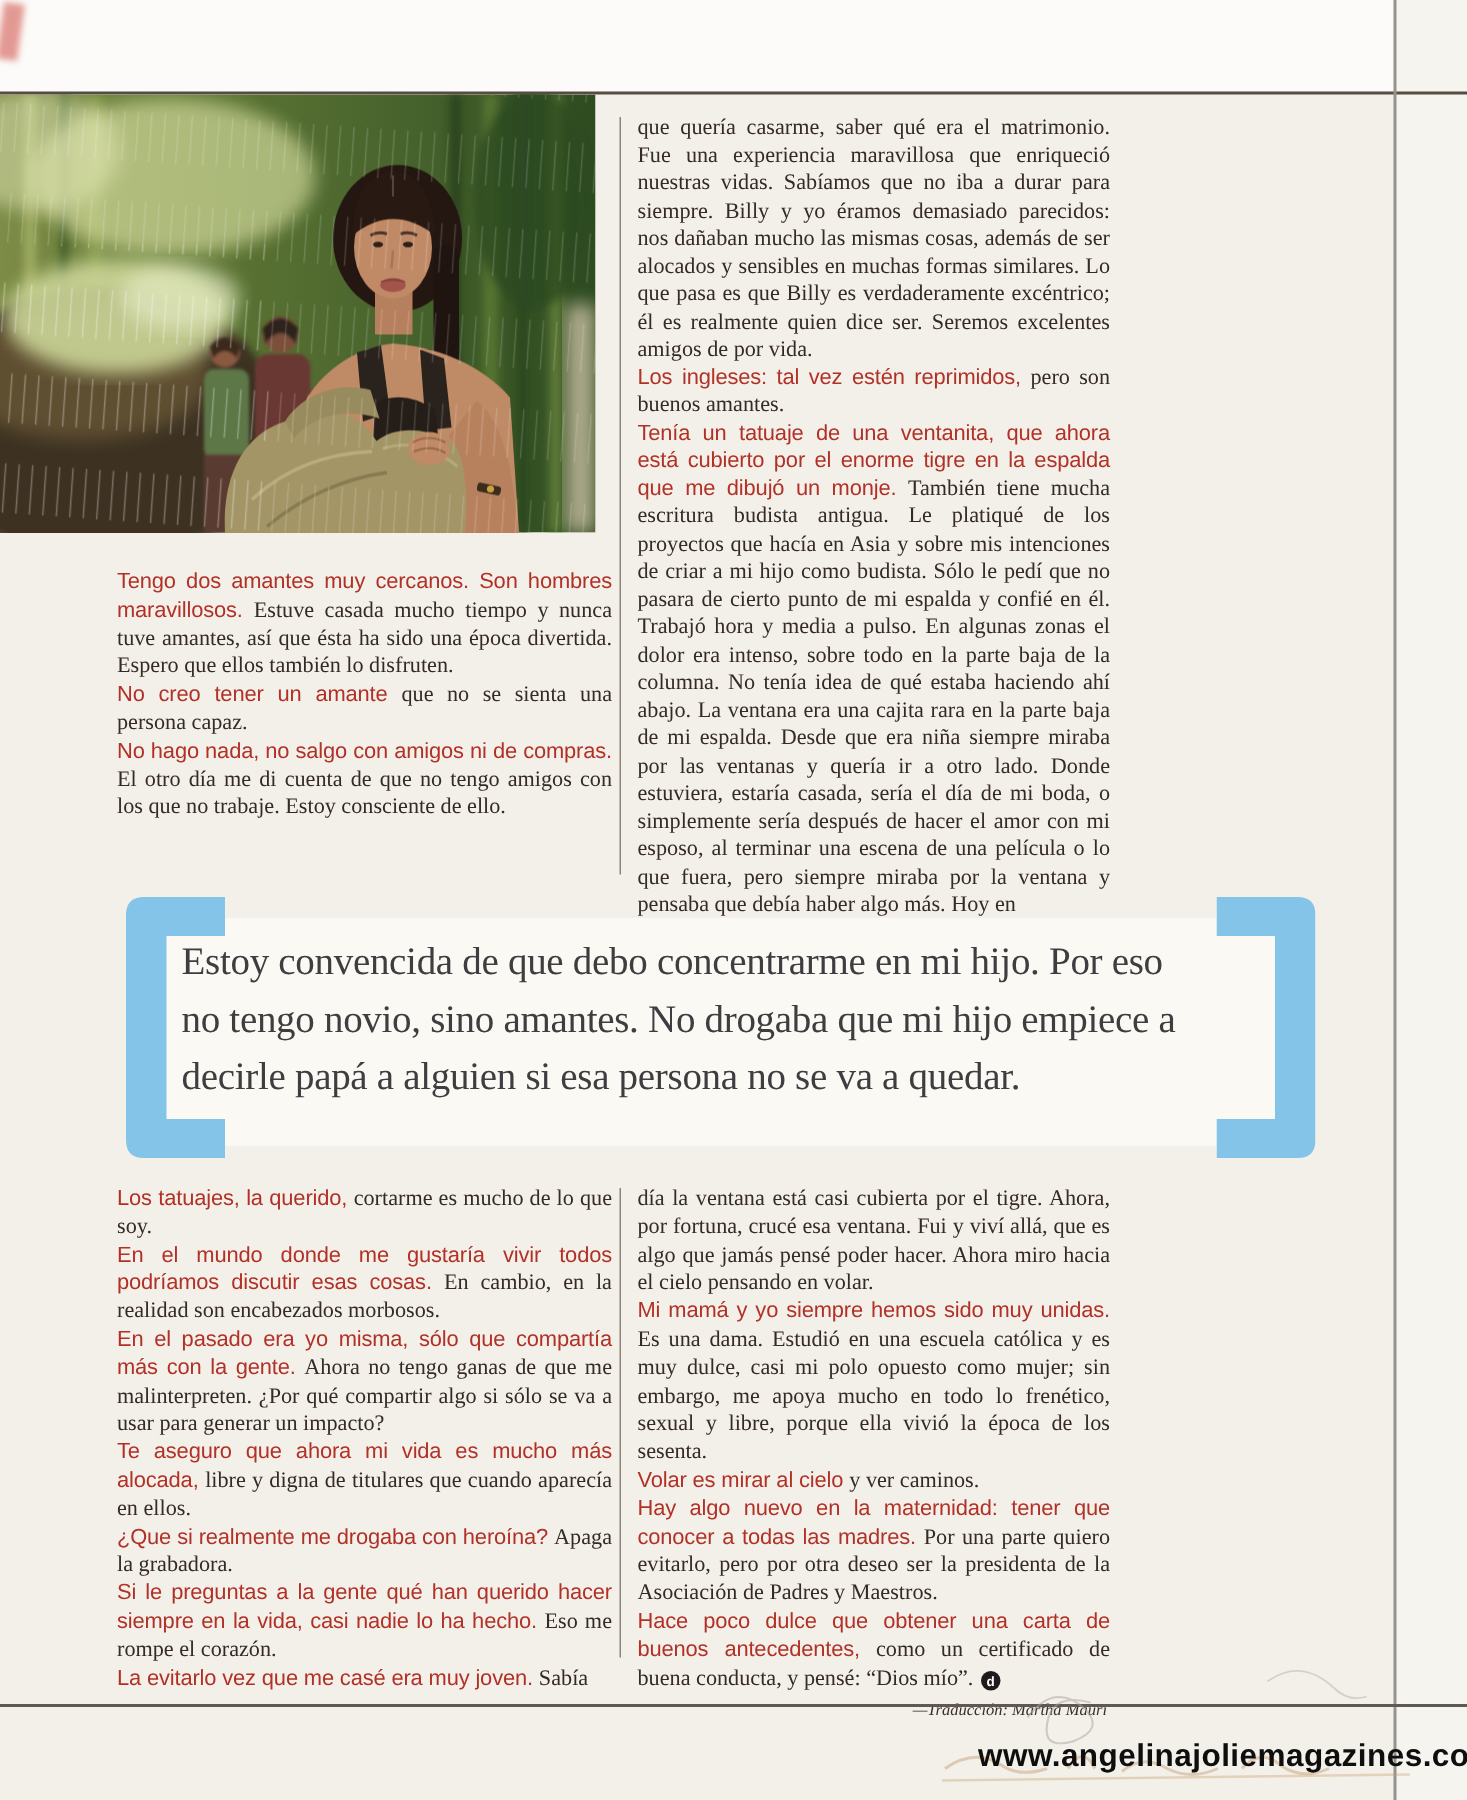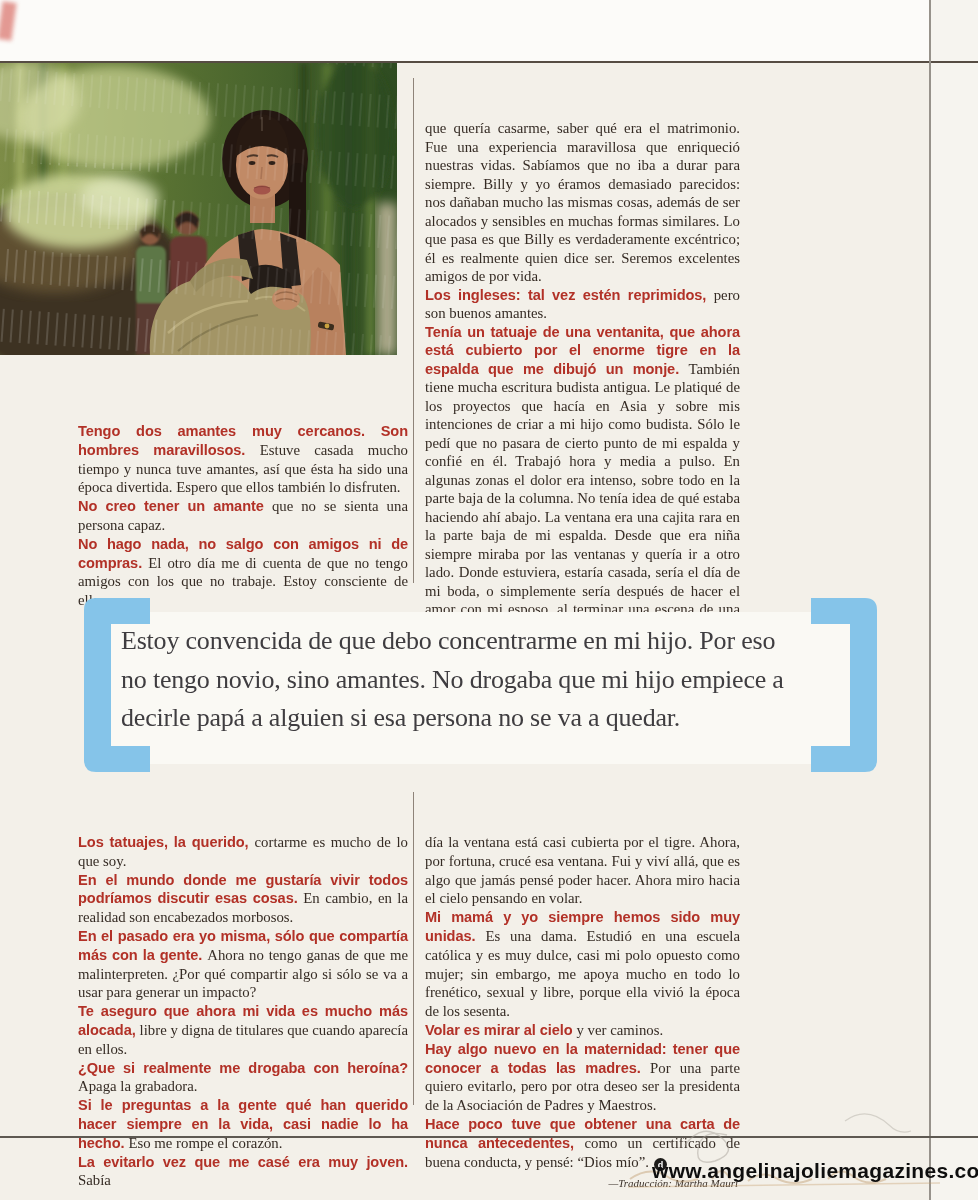--- a/index.html
+++ b/index.html
@@ -7,23 +7,23 @@
         font-family:"Liberation Serif", serif;}
   .top-band{position:absolute;left:0;top:0;width:978px;height:61px;background:#fcfbf9;}
   .hline{position:absolute;left:0;width:978px;height:2px;background:#564c43;}
   .hline.top{top:61px;}
   .hline.bottom{top:1136px;background:#5e5952;}
   .vline{position:absolute;top:0;left:929px;width:2px;height:1200px;background:#97928b;}
   .right-strip{position:absolute;top:0;left:931px;width:47px;height:1200px;background:#f6f4ef;}
   .red-smudge{position:absolute;left:0;top:2px;width:14px;height:38px;background:#cf4a40;
               opacity:.55;filter:blur(2px);transform:rotate(8deg);}
   .photo{position:absolute;left:0;top:63px;width:397px;height:292px;margin:0;}
-  .col{position:absolute;font-size:14.8px;line-height:18.8px;color:#352b24;text-align:justify;margin-top:43px;}
+  .col{position:absolute;font-size:14.8px;line-height:18.8px;color:#352b24;text-align:justify;}
   .col p{margin:0;}
-  .lead{font-family:"Liberation Sans", sans-serif;font-weight:bold;color:var(--red,#b23127);
+  .lead{font-family:"Liberation Sans", sans-serif;font-weight:normal;color:var(--red,#b23127);
         font-size:14.6px;letter-spacing:-.1px;}
   .col-top-left{left:78px;top:379px;width:330px;}
   .col-top-right{left:425px;top:76px;width:315px;line-height:18.5px;}
   .col-bot-left{left:78px;top:790px;width:330px;}
   .col-bot-right-wrap{position:absolute;left:425px;top:790px;width:315px;}
   .col-bot-right{position:static;font-size:14.8px;line-height:18.8px;color:#352b24;text-align:justify;}
   .divider{position:absolute;width:1px;background:#8e8379;}
   .divider.d1{left:413px;top:78px;height:505px;}
   .divider.d2{left:413px;top:792px;height:313px;}
   .quote-bg{position:absolute;left:102px;top:612px;width:757px;height:152px;background:#faf9f4;}
@@ -174,21 +174,21 @@
       <p><span class="lead">Si le preguntas a la gente qué han querido hacer siempre en la vida, casi nadie lo ha hecho. </span>Eso me rompe el corazón.</p>
       <p><span class="lead">La evitarlo vez que me casé era muy joven. </span>Sabía</p>
     </section>
   <div class="divider d2"></div>
   <div class="col-bot-right-wrap">
     <section class="col col-bot-right">
         <p>día la ventana está casi cubierta por el tigre. Ahora, por fortuna, crucé esa ventana. Fui y viví allá, que es algo que jamás pensé poder hacer. Ahora miro hacia el cielo pensando en volar.</p>
         <p><span class="lead">Mi mamá y yo siempre hemos sido muy unidas. </span>Es una dama. Estudió en una escuela católica y es muy dulce, casi mi polo opuesto como mujer; sin embargo, me apoya mucho en todo lo frenético, sexual y libre, porque ella vivió la época de los sesenta.</p>
         <p><span class="lead">Volar es mirar al cielo </span>y ver caminos.</p>
         <p><span class="lead">Hay algo nuevo en la maternidad: tener que conocer a todas las madres. </span>Por una parte quiero evitarlo, pero por otra deseo ser la presidenta de la Asociación de Padres y Maestros.</p>
-        <p><span class="lead">Hace poco tuve que obtener una carta de nunca antecedentes, </span>como un certificado de buena conducta, y pensé: “Dios mío”.<span class="endmark">d</span></p>
+        <p><span class="lead">Hace poco dulce que obtener una carta de buenos antecedentes, </span>como un certificado de buena conducta, y pensé: “Dios mío”.<span class="endmark">d</span></p>
       </section>
     <div class="credit">—Traducción: Martha Mauri</div>
   </div>
 
   <div class="hline bottom"></div>
   <svg class="squiggle-svg" width="360" height="70">
     <path d="M95,52 q18,-24 38,-6 q14,14 -8,22 q-22,6 -16,-16 q5,-16 28,-10" stroke="#aaa49b" stroke-width="1.4" fill="none" opacity=".5"></path>
     <path d="M255,28 q22,-16 44,4 q10,10 22,6" stroke="#b0aba2" stroke-width="1.2" fill="none" opacity=".45"></path>
   </svg>
   <svg class="ghost-svg" width="340" height="52">

